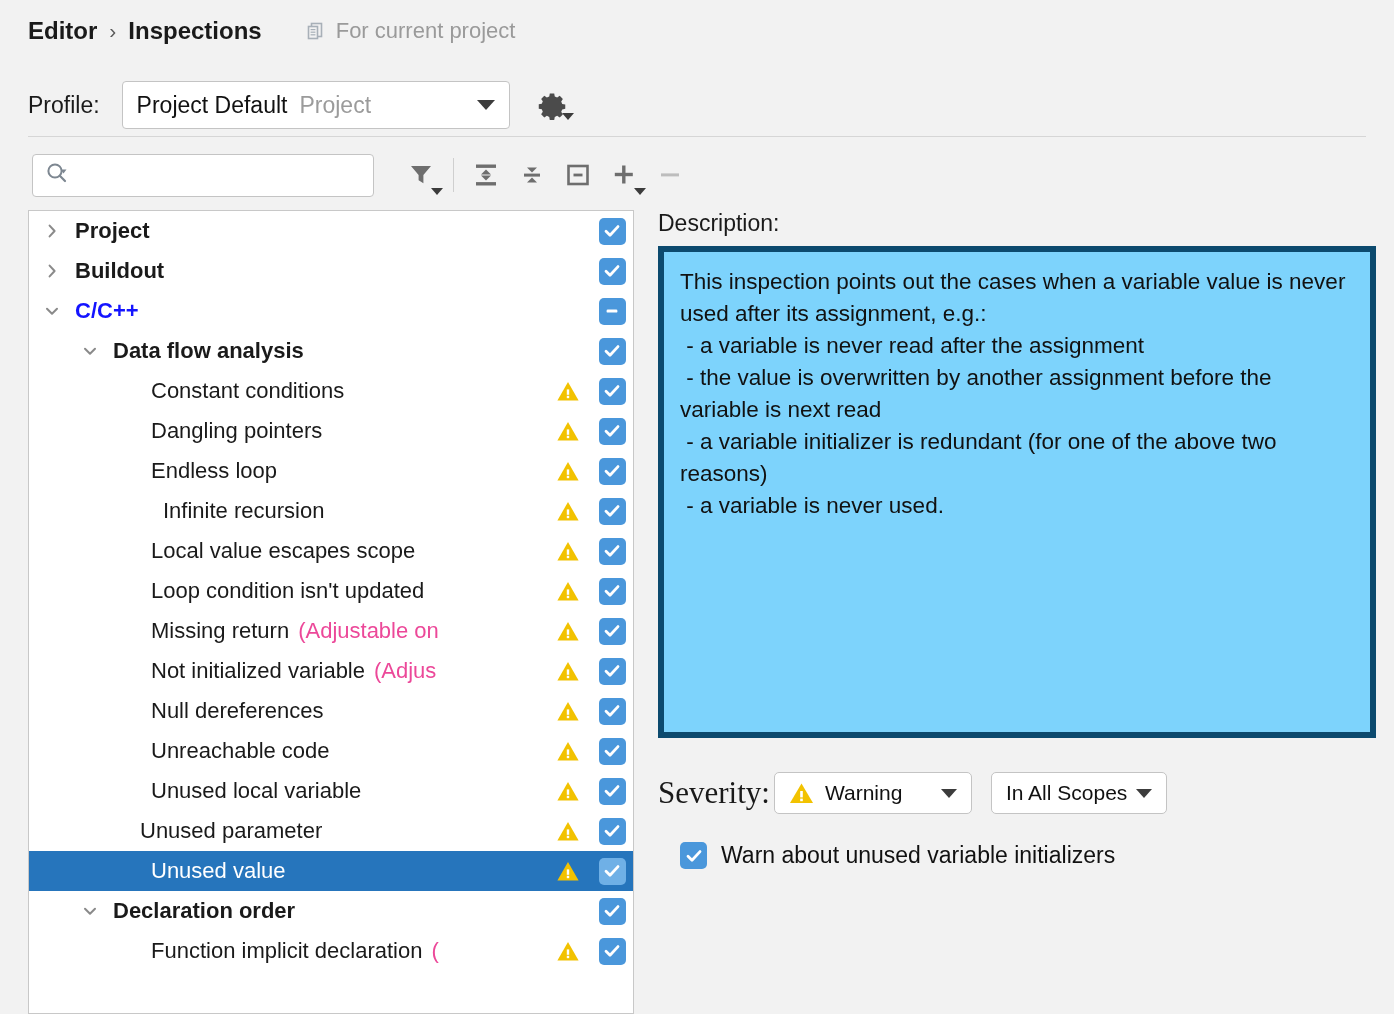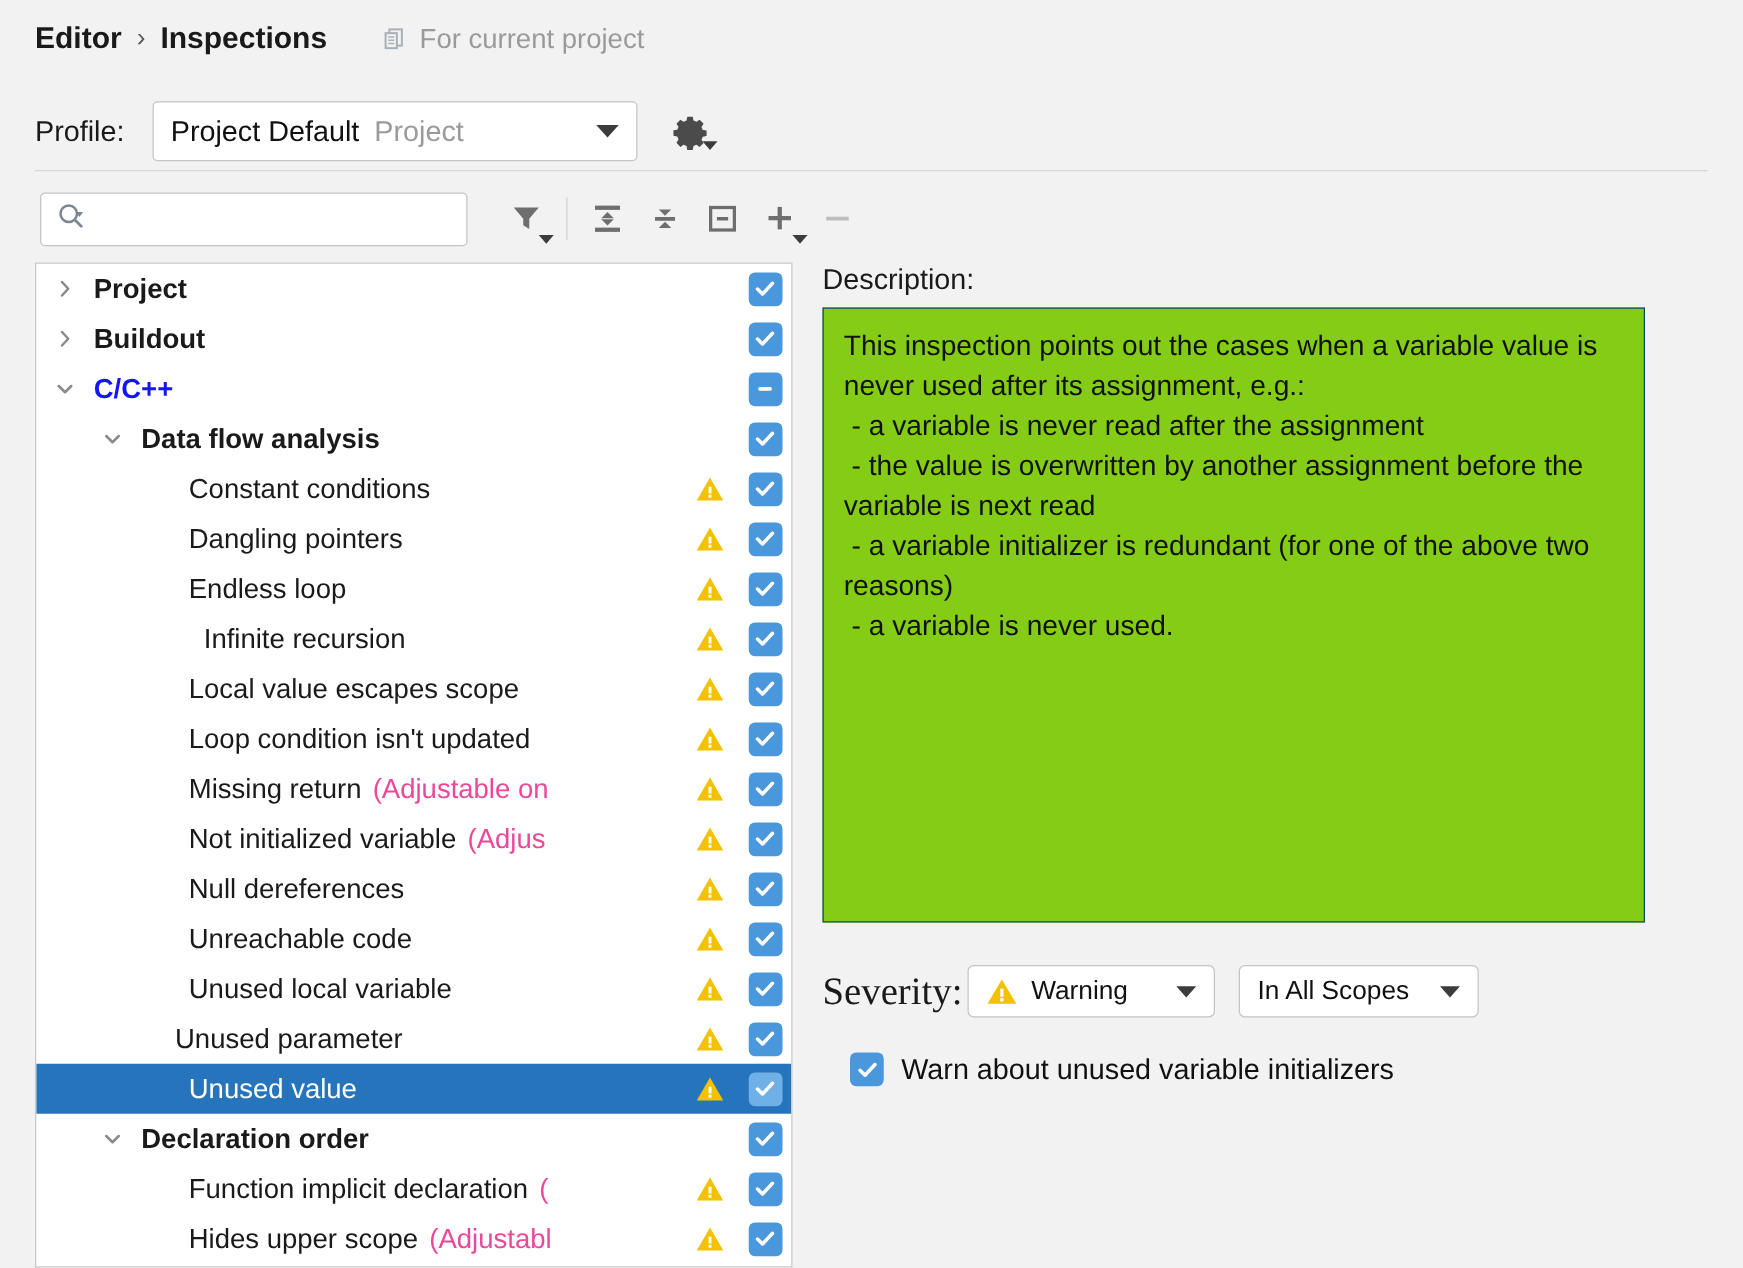--- a/index.html
+++ b/index.html
@@ -126,40 +126,40 @@
     max-width: 380px; overflow: hidden; text-overflow: clip;
     white-space: nowrap; display: block;
   }
 
   
   #right-panel {
     position: absolute; left: 658px; top: 210px; width: 722px; height: 804px;
   }
   #desc-label { font-size: 23px; color: #1a1a1a; margin-bottom: 9px; }
   #desc-box {
-    width: 658px; height: 492px; background: #84cc16;
-    border: 1px solid #0c4a6e; padding: 14px 16px 0 16px;
+    width: 718px; height: 492px; background: #7dd3fc;
+    border: 6px solid #0c4a6e; padding: 14px 16px 0 16px;
     overflow: hidden;
   }
   #desc-text {
     font-size: 22.5px; line-height: 32px; color: #111;
     white-space: pre-wrap; word-wrap: break-word;
   }
 
   #severity-row {
     margin-top: 34px; display: flex; align-items: center;
   }
   #severity-label { font-size: 31px; color: #1a1a1a; margin-right: 4px; font-family: Liberation Serif, serif; }
   .sev-combo {
     height: 42px; background: #ffffff; border: 1px solid #c4c4c4;
     border-radius: 5px; display: flex; align-items: center;
     padding: 17px 14px;
   }
   #severity-combo { width: 198px; }
-  #scope-combo { width: 192px; margin-left: 19px; }
+  #scope-combo { width: 176px; margin-left: 19px; }
   .sev-combo .sv-text { font-size: 21px; color: #111; white-space: nowrap; }
   .sev-combo .sv-icon { margin-right: 11px; display: flex; }
   .sev-arrow {
     width: 0; height: 0; border-left: 8px solid transparent;
     border-right: 8px solid transparent; border-top: 9px solid #3c3c3c;
     margin-left: auto;
   }
 
   #options-group { margin-top: 28px; }
   #options-header { display: flex; align-items: center; }
@@ -588,38 +588,20 @@
         </svg>
       </span>
       <span class="cb-cell">
         <span class="cbx">
           <svg width="18" height="18" viewBox="0 0 18 18">
             <path d="M3 9.2 L7 13.2 L15 4.6" fill="none" stroke="#ffffff" stroke-width="2.8" stroke-linecap="round" stroke-linejoin="round"></path>
           </svg>
         </span>
       </span>
     </div>
-    <div class="tree-row" style="padding-left: 88px;">
-      <span class="tw-spacer"></span>
-      <span class="row-label label-clip" style="margin-left: 12px;"><span>Hides upper scope</span><span class="row-suffix">(Adjustabl</span></span>
-      <span class="warn-cell">
-        <svg width="24" height="24" viewBox="0 0 24 24">
-          <path d="M12 3 L22.6 21.4 H1.4z" fill="#f2c200"></path>
-          <rect x="10.8" y="10.4" width="2.4" height="5.4" fill="#ffffff"></rect>
-          <rect x="10.8" y="16.8" width="2.4" height="2.4" fill="#ffffff"></rect>
-        </svg>
-      </span>
-      <span class="cb-cell">
-        <span class="cbx">
-          <svg width="18" height="18" viewBox="0 0 18 18">
-            <path d="M3 9.2 L7 13.2 L15 4.6" fill="none" stroke="#ffffff" stroke-width="2.8" stroke-linecap="round" stroke-linejoin="round"></path>
-          </svg>
-        </span>
-      </span>
-    </div>
   </div>
 
 <div id="right-panel">
   <div id="desc-label">Description:</div>
   <div id="desc-box">
     <div id="desc-text">This inspection points out the cases when a variable value is never used after its assignment, e.g.:
  - a variable is never read after the assignment
  - the value is overwritten by another assignment before the variable is next read
  - a variable initializer is redundant (for one of the above two reasons)
  - a variable is never used.</div>

